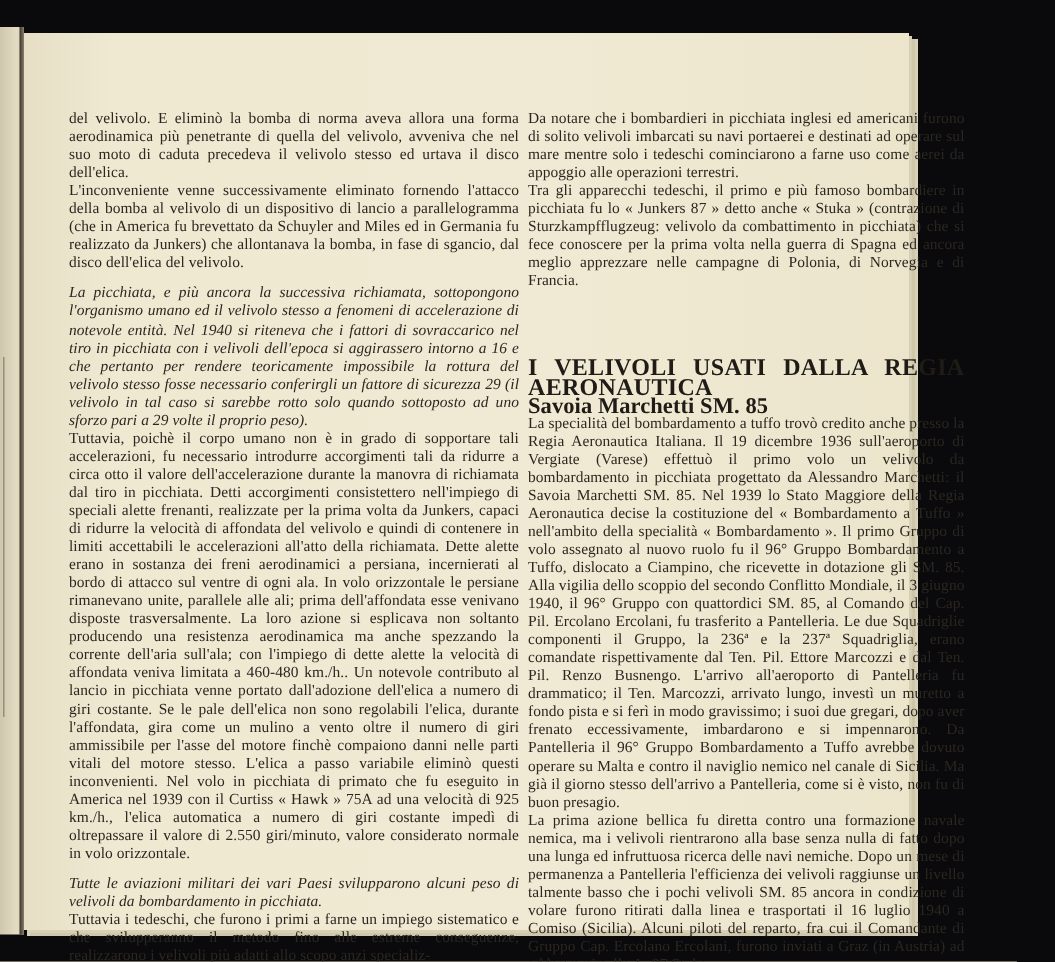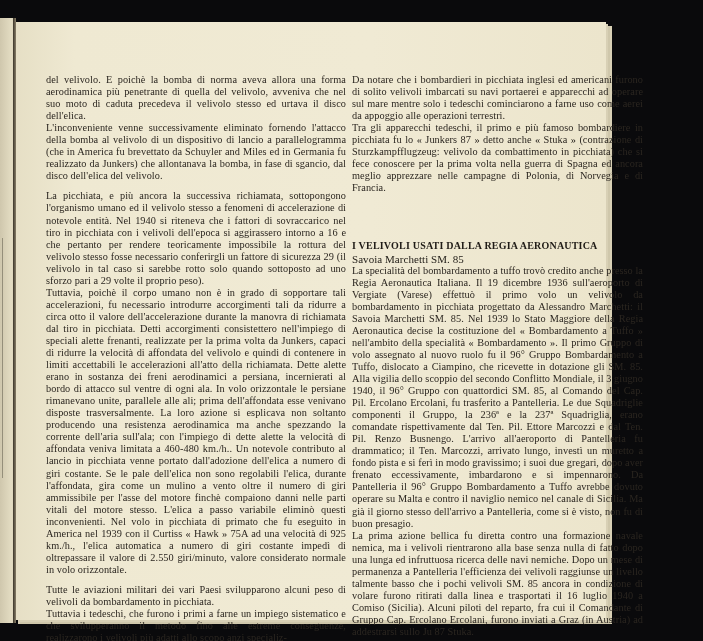--- a/index.html
+++ b/index.html
@@ -30,45 +30,45 @@
       background: #d9d1b6;
     }
     .col {
       position: absolute; top: 75px; width: 300px;
       font-size: 10.3px; line-height: 12.05px; color: #2b2620;
       text-align: justify; letter-spacing: 0.05px;
     }
     .col.left { left: 46px; top: 74px; }
     .col.right { left: 352px; top: 74px; width: 291px; }
     .col p { margin: 0; }
-    .col p.gap { margin-top: 8px; }
+    .col p.gap { margin-top: 8px; font-style: italic; }
     .heading {
-      font-weight: bold; font-size: 10px; color: #1f1b16; margin-top: 46px;
+      font-weight: bold; font-size: 16px; color: #1f1b16; margin-top: 46px;
       letter-spacing: 0.2px;
     }
-    .subheading { font-weight: normal; font-size: 11px; color: #1f1b16; }
+    .subheading { font-weight: bold; font-size: 15px; color: #1f1b16; }
   </style>
 </head>
 <body>
 
 <div class="page-stack"></div>
 <div class="left-page"></div>
 <div class="page"></div>
 <div class="spine"></div>
 
 <div class="col left">
-  <p>del velivolo. E poichè la bomba di norma aveva allora una forma aerodinamica più penetrante di quella del velivolo, avveniva che nel suo moto di caduta precedeva il velivolo stesso ed urtava il disco dell'elica.</p>
+  <p>del velivolo. E eliminò la bomba di norma aveva allora una forma aerodinamica più penetrante di quella del velivolo, avveniva che nel suo moto di caduta precedeva il velivolo stesso ed urtava il disco dell'elica.</p>
   <p>L'inconveniente venne successivamente eliminato fornendo l'attacco della bomba al velivolo di un dispositivo di lancio a parallelogramma (che in America fu brevettato da Schuyler and Miles ed in Germania fu realizzato da Junkers) che allontanava la bomba, in fase di sgancio, dal disco dell'elica del velivolo.</p>
   <p class="gap">La picchiata, e più ancora la successiva richiamata, sottopongono l'organismo umano ed il velivolo stesso a fenomeni di accelerazione di notevole entità. Nel 1940 si riteneva che i fattori di sovraccarico nel tiro in picchiata con i velivoli dell'epoca si aggirassero intorno a 16 e che pertanto per rendere teoricamente impossibile la rottura del velivolo stesso fosse necessario conferirgli un fattore di sicurezza 29 (il velivolo in tal caso si sarebbe rotto solo quando sottoposto ad uno sforzo pari a 29 volte il proprio peso).</p>
   <p>Tuttavia, poichè il corpo umano non è in grado di sopportare tali accelerazioni, fu necessario introdurre accorgimenti tali da ridurre a circa otto il valore dell'accelerazione durante la manovra di richiamata dal tiro in picchiata. Detti accorgimenti consistettero nell'impiego di speciali alette frenanti, realizzate per la prima volta da Junkers, capaci di ridurre la velocità di affondata del velivolo e quindi di contenere in limiti accettabili le accelerazioni all'atto della richiamata. Dette alette erano in sostanza dei freni aerodinamici a persiana, incernierati al bordo di attacco sul ventre di ogni ala. In volo orizzontale le persiane rimanevano unite, parallele alle ali; prima dell'affondata esse venivano disposte trasversalmente. La loro azione si esplicava non soltanto producendo una resistenza aerodinamica ma anche spezzando la corrente dell'aria sull'ala; con l'impiego di dette alette la velocità di affondata veniva limitata a 460-480 km./h.. Un notevole contributo al lancio in picchiata venne portato dall'adozione dell'elica a numero di giri costante. Se le pale dell'elica non sono regolabili l'elica, durante l'affondata, gira come un mulino a vento oltre il numero di giri ammissibile per l'asse del motore finchè compaiono danni nelle parti vitali del motore stesso. L'elica a passo variabile eliminò questi inconvenienti. Nel volo in picchiata di primato che fu eseguito in America nel 1939 con il Curtiss « Hawk » 75A ad una velocità di 925 km./h., l'elica automatica a numero di giri costante impedì di oltrepassare il valore di 2.550 giri/minuto, valore considerato normale in volo orizzontale.</p>
   <p class="gap">Tutte le aviazioni militari dei vari Paesi svilupparono alcuni peso di velivoli da bombardamento in picchiata.</p>
   <p>Tuttavia i tedeschi, che furono i primi a farne un impiego sistematico e che svilupperanno il metodo fino alle estreme conseguenze, realizzarono i velivoli più adatti allo scopo anzi specializ-</p>
 </div>
 
 <div class="col right">
-  <p>Da notare che i bombardieri in picchiata inglesi ed americani furono di solito velivoli imbarcati su navi portaerei e apparecchi ad operare sul mare mentre solo i tedeschi cominciarono a farne uso come aerei da appoggio alle operazioni terrestri.</p>
+  <p>Da notare che i bombardieri in picchiata inglesi ed americani furono di solito velivoli imbarcati su navi portaerei e destinati ad operare sul mare mentre solo i tedeschi cominciarono a farne uso come aerei da appoggio alle operazioni terrestri.</p>
   <p>Tra gli apparecchi tedeschi, il primo e più famoso bombardiere in picchiata fu lo « Junkers 87 » detto anche « Stuka » (contrazione di Sturzkampfflugzeug: velivolo da combattimento in picchiata) che si fece conoscere per la prima volta nella guerra di Spagna ed ancora meglio apprezzare nelle campagne di Polonia, di Norvegia e di Francia.</p>
   <div class="heading">I VELIVOLI USATI DALLA REGIA AERONAUTICA</div>
   <div class="subheading">Savoia Marchetti SM. 85</div>
   <p>La specialità del bombardamento a tuffo trovò credito anche presso la Regia Aeronautica Italiana. Il 19 dicembre 1936 sull'aeroporto di Vergiate (Varese) effettuò il primo volo un velivolo da bombardamento in picchiata progettato da Alessandro Marchetti: il Savoia Marchetti SM. 85. Nel 1939 lo Stato Maggiore della Regia Aeronautica decise la costituzione del « Bombardamento a Tuffo » nell'ambito della specialità « Bombardamento ». Il primo Gruppo di volo assegnato al nuovo ruolo fu il 96° Gruppo Bombardamento a Tuffo, dislocato a Ciampino, che ricevette in dotazione gli SM. 85. Alla vigilia dello scoppio del secondo Conflitto Mondiale, il 3 giugno 1940, il 96° Gruppo con quattordici SM. 85, al Comando del Cap. Pil. Ercolano Ercolani, fu trasferito a Pantelleria. Le due Squadriglie componenti il Gruppo, la 236ª e la 237ª Squadriglia, erano comandate rispettivamente dal Ten. Pil. Ettore Marcozzi e dal Ten. Pil. Renzo Busnengo. L'arrivo all'aeroporto di Pantelleria fu drammatico; il Ten. Marcozzi, arrivato lungo, investì un muretto a fondo pista e si ferì in modo gravissimo; i suoi due gregari, dopo aver frenato eccessivamente, imbardarono e si impennarono. Da Pantelleria il 96° Gruppo Bombardamento a Tuffo avrebbe dovuto operare su Malta e contro il naviglio nemico nel canale di Sicilia. Ma già il giorno stesso dell'arrivo a Pantelleria, come si è visto, non fu di buon presagio.</p>
   <p>La prima azione bellica fu diretta contro una formazione navale nemica, ma i velivoli rientrarono alla base senza nulla di fatto dopo una lunga ed infruttuosa ricerca delle navi nemiche. Dopo un mese di permanenza a Pantelleria l'efficienza dei velivoli raggiunse un livello talmente basso che i pochi velivoli SM. 85 ancora in condizione di volare furono ritirati dalla linea e trasportati il 16 luglio 1940 a Comiso (Sicilia). Alcuni piloti del reparto, fra cui il Comandante di Gruppo Cap. Ercolano Ercolani, furono inviati a Graz (in Austria) ad addestrarsi sullo Ju 87 Stuka.</p>
 
 </div>
 
 </body></html>

